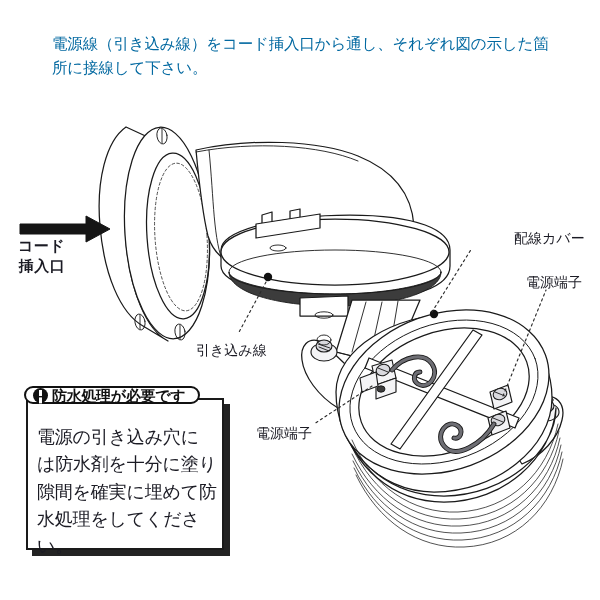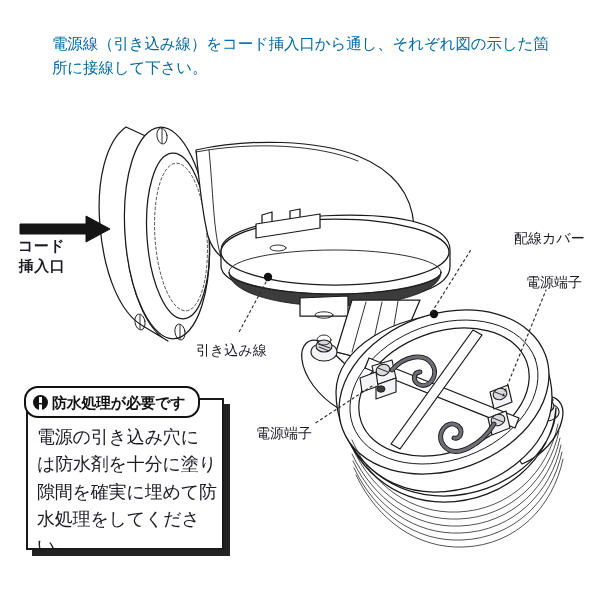--- a/index.html
+++ b/index.html
@@ -73,21 +73,21 @@
     height: 152px;
     background: #ffffff;
     border: 2px solid #1a1a1a;
     box-shadow: 6px 6px 0 0 #232323;
     box-sizing: border-box;
   }
   #warning-badge {
     position: absolute;
     left: -4px;
     top: -14px;
-    height: 32px;
+    height: 18px;
     padding: 0 13px 0 7px;
     background: #ffffff;
     border: 2.5px solid #111111;
     border-radius: 14px;
     display: flex;
     align-items: center;
     gap: 4px;
     box-sizing: border-box;
   }
   #badge-icon {

